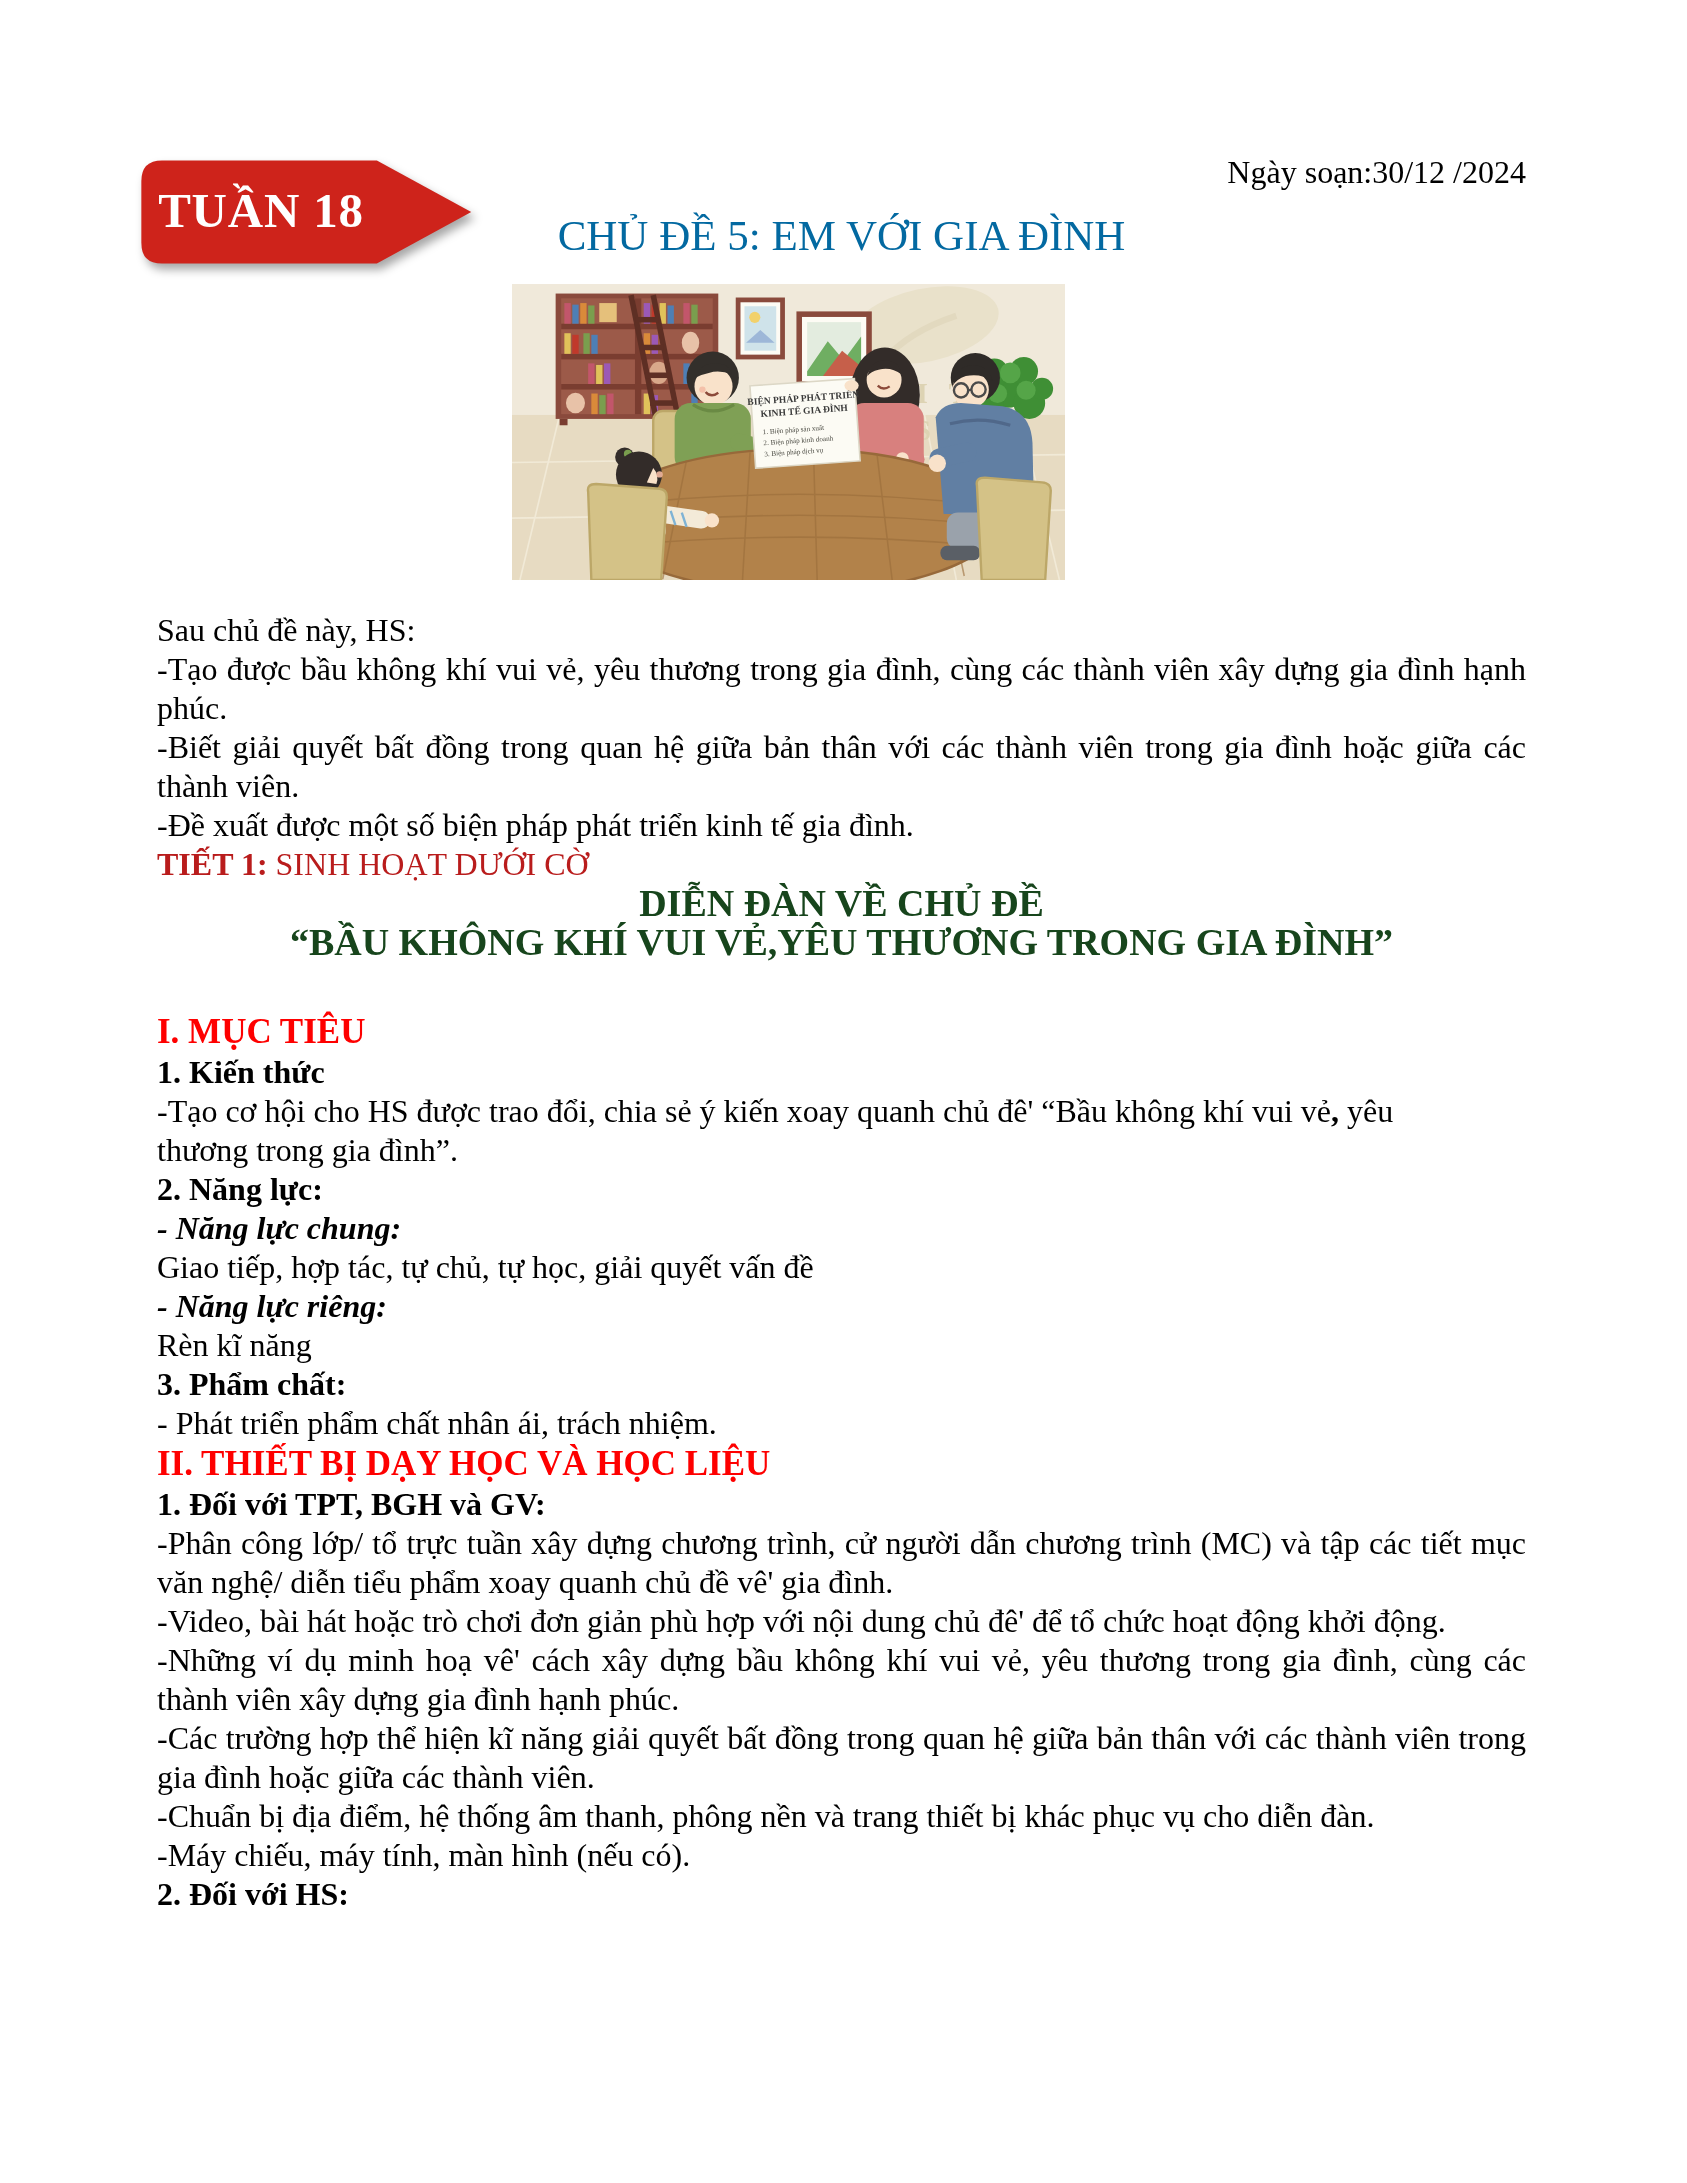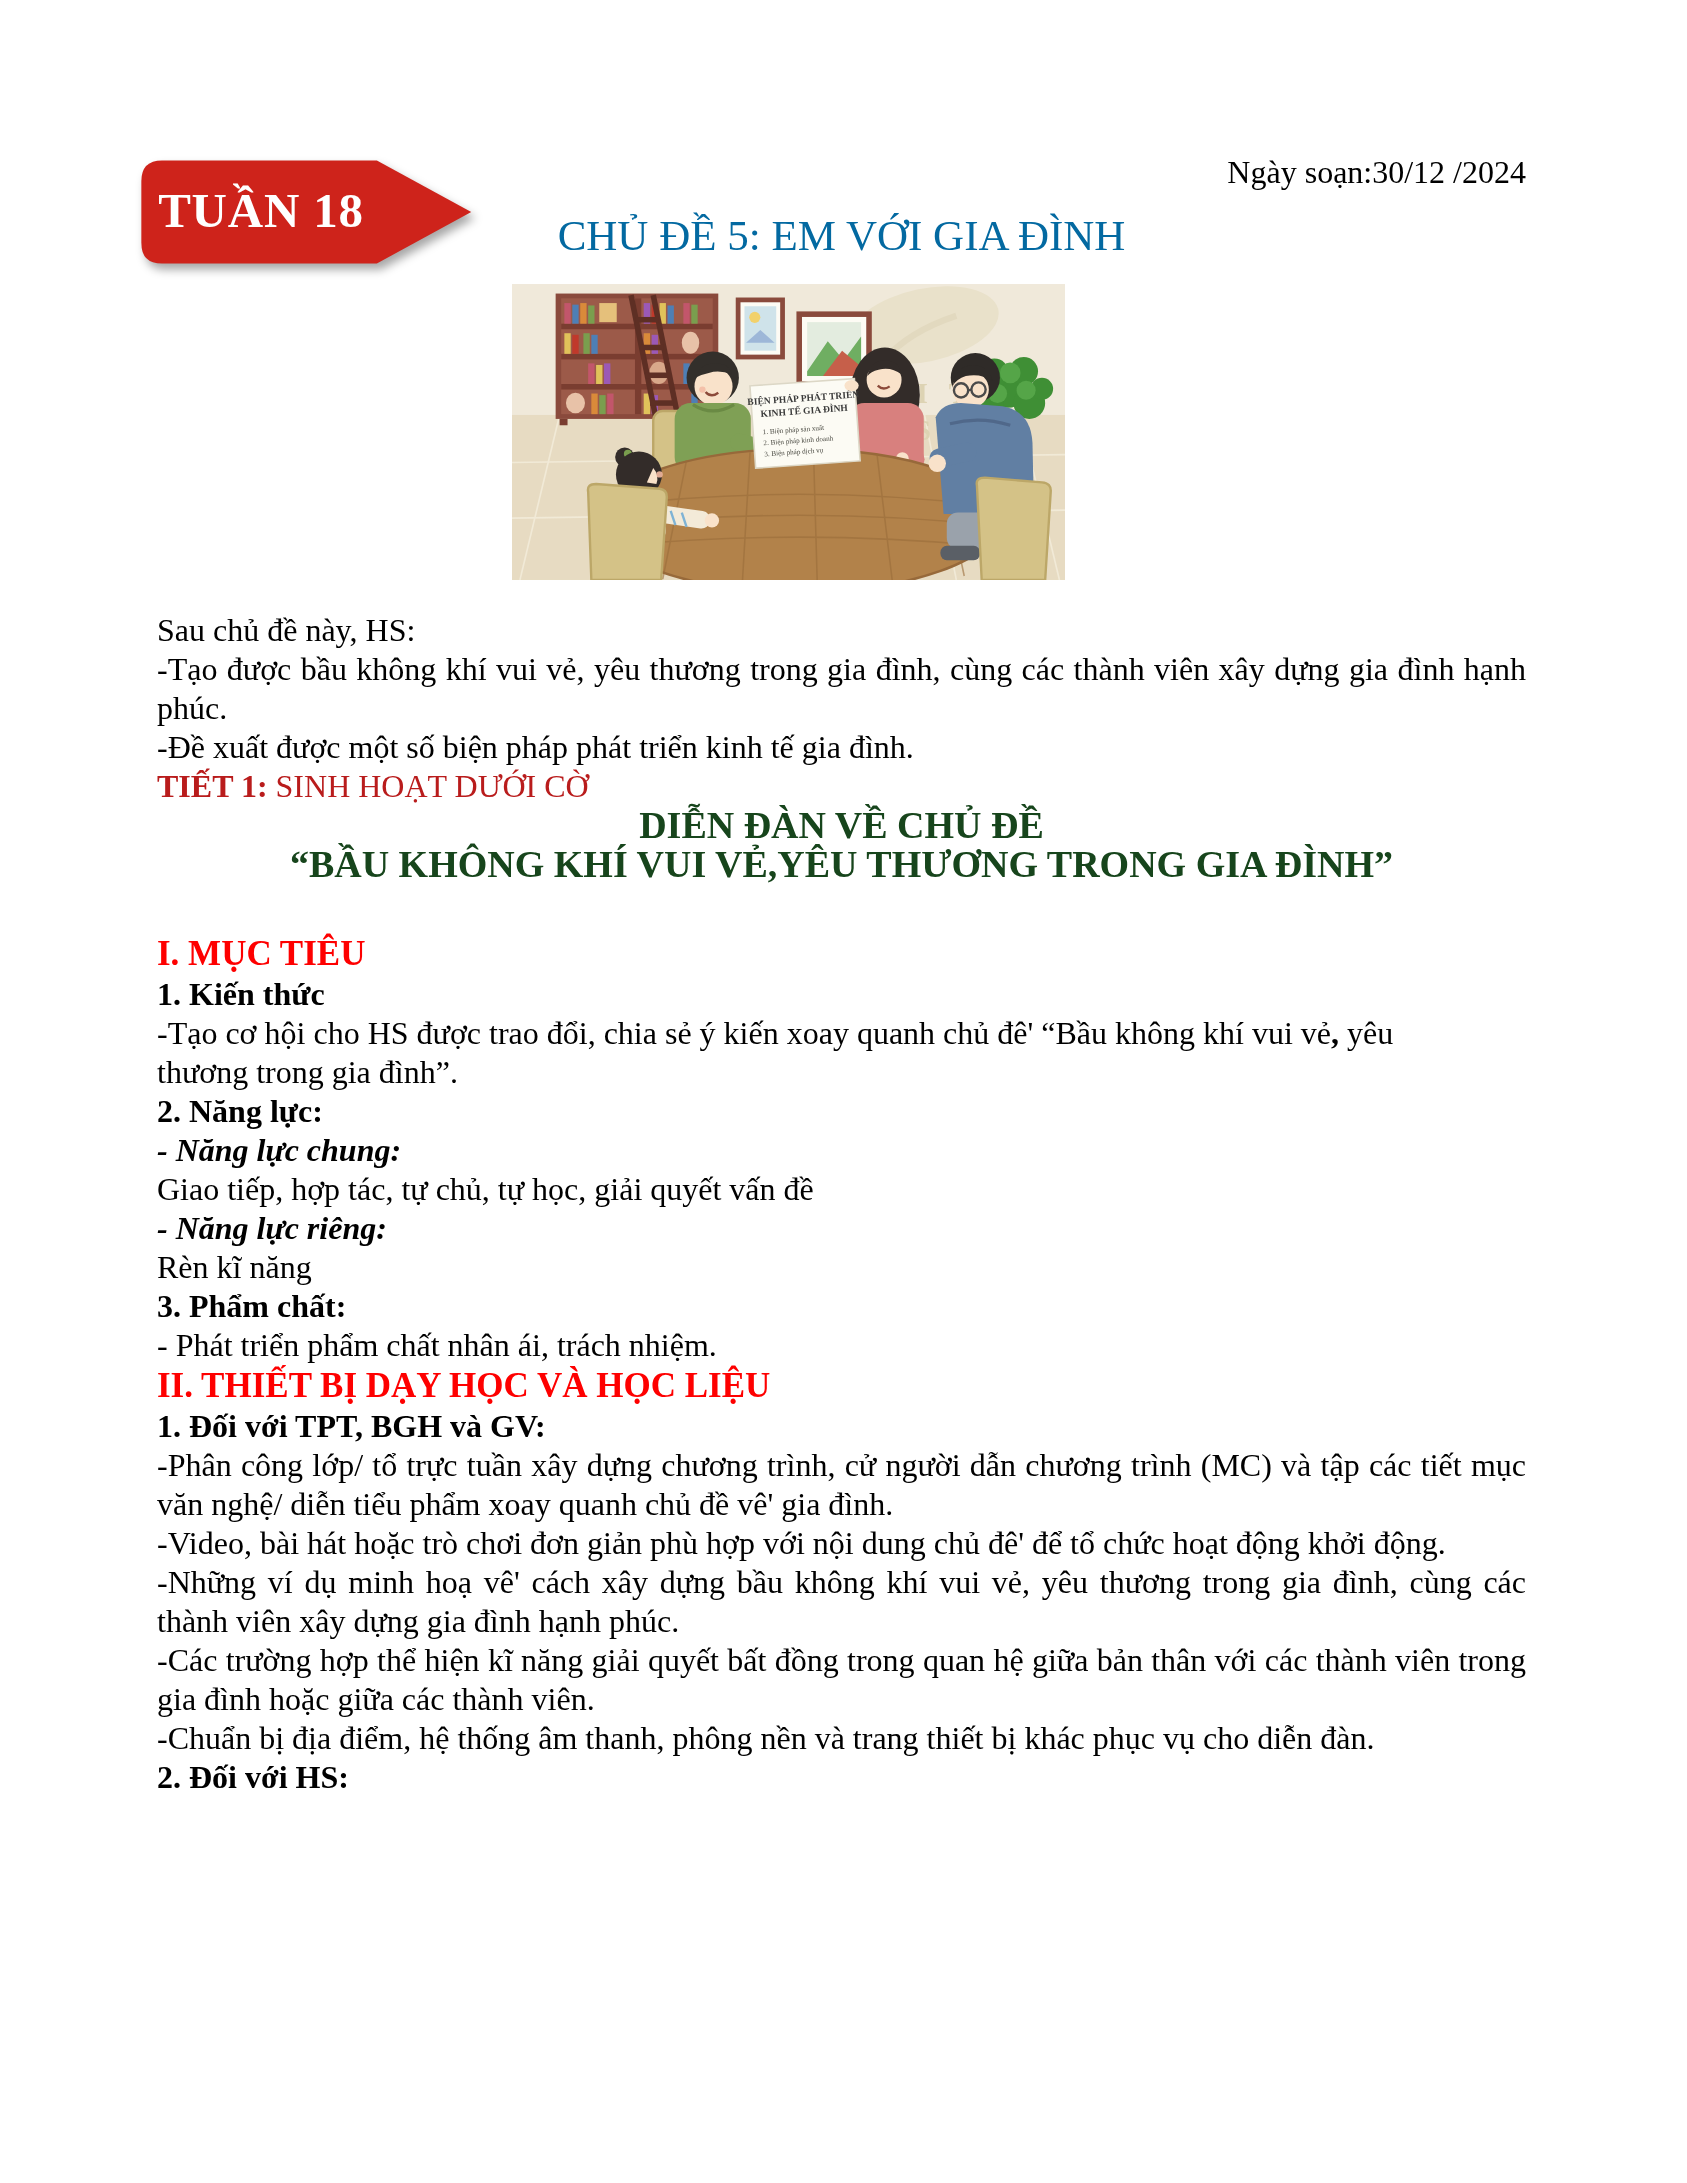--- a/index.html
+++ b/index.html
@@ -244,20 +244,21 @@
         <text x="312" y="204" font-size="9" fill="#4a4a42">2. Biện pháp kinh doanh</text>
         <text x="312" y="218" font-size="9" fill="#4a4a42">3. Biện pháp dịch vụ</text>
       </g>
       <ellipse cx="428" cy="128" rx="9" ry="7" fill="#f9e2ca"></ellipse>
     </svg>
   </div>
 
   <div class="body">
     <p>Sau chủ đề này, HS:</p>
     <p class="justify">-Tạo được bầu không khí vui vẻ, yêu thương trong gia đình, cùng các thành viên xây dựng gia đình hạnh phúc.</p>
+    <p class="justify">-Biết giải quyết bất đồng trong quan hệ giữa bản thân với các thành viên trong gia đình hoặc giữa các thành viên.</p>
     <p>-Đề xuất được một số biện pháp phát triển kinh tế gia đình.</p>
 
     <p class="red"><span class="b">TIẾT 1:</span><span> SINH HOẠT DƯỚI CỜ</span></p>
     <p class="green-center">DIỄN ĐÀN VỀ CHỦ ĐỀ</p>
     <p class="green-center">“BẦU KHÔNG KHÍ VUI VẺ,YÊU THƯƠNG TRONG GIA ĐÌNH”</p>
 
     <p class="h-red gap-top">I. MỤC TIÊU</p>
     <p class="b">1. Kiến thức</p>
     <p><span>-Tạo cơ hội cho HS được trao đổi, chia sẻ ý kiến xoay quanh chủ đê' “Bầu không khí vui vẻ</span><span class="b">,</span><span> yêu</span><br><span>thương trong gia đình”.</span></p>
     <p class="b">2. Năng lực:</p>
@@ -268,17 +269,18 @@
     <p class="b">3. Phẩm chất:</p>
     <p>- Phát triển phẩm chất nhân ái, trách nhiệm.</p>
 
     <p class="h-red">II. THIẾT BỊ DẠY HỌC VÀ HỌC LIỆU</p>
     <p class="b">1. Đối với TPT, BGH và GV:</p>
     <p class="justify">-Phân công lớp/ tổ trực tuần xây dựng chương trình, cử người dẫn chương trình (MC) và tập các tiết mục văn nghệ/ diễn tiểu phẩm xoay quanh chủ đề vê' gia đình.</p>
     <p class="one-line">-Video, bài hát hoặc trò chơi đơn giản phù hợp với nội dung chủ đê' để tổ chức hoạt động khởi động.</p>
     <p class="justify">-Những ví dụ minh hoạ vê' cách xây dựng bầu không khí vui vẻ, yêu thương trong gia đình, cùng các thành viên xây dựng gia đình hạnh phúc.</p>
     <p class="justify">-Các trường hợp thể hiện kĩ năng giải quyết bất đồng trong quan hệ giữa bản thân với các thành viên trong gia đình hoặc giữa các thành viên.</p>
     <p>-Chuẩn bị địa điểm, hệ thống âm thanh, phông nền và trang thiết bị khác phục vụ cho diễn đàn.</p>
+    <p>-Máy chiếu, máy tính, màn hình (nếu có).</p>
     <p class="b">2. Đối với HS:</p>
   </div>
 
 </div>
 
 
 </body></html>

